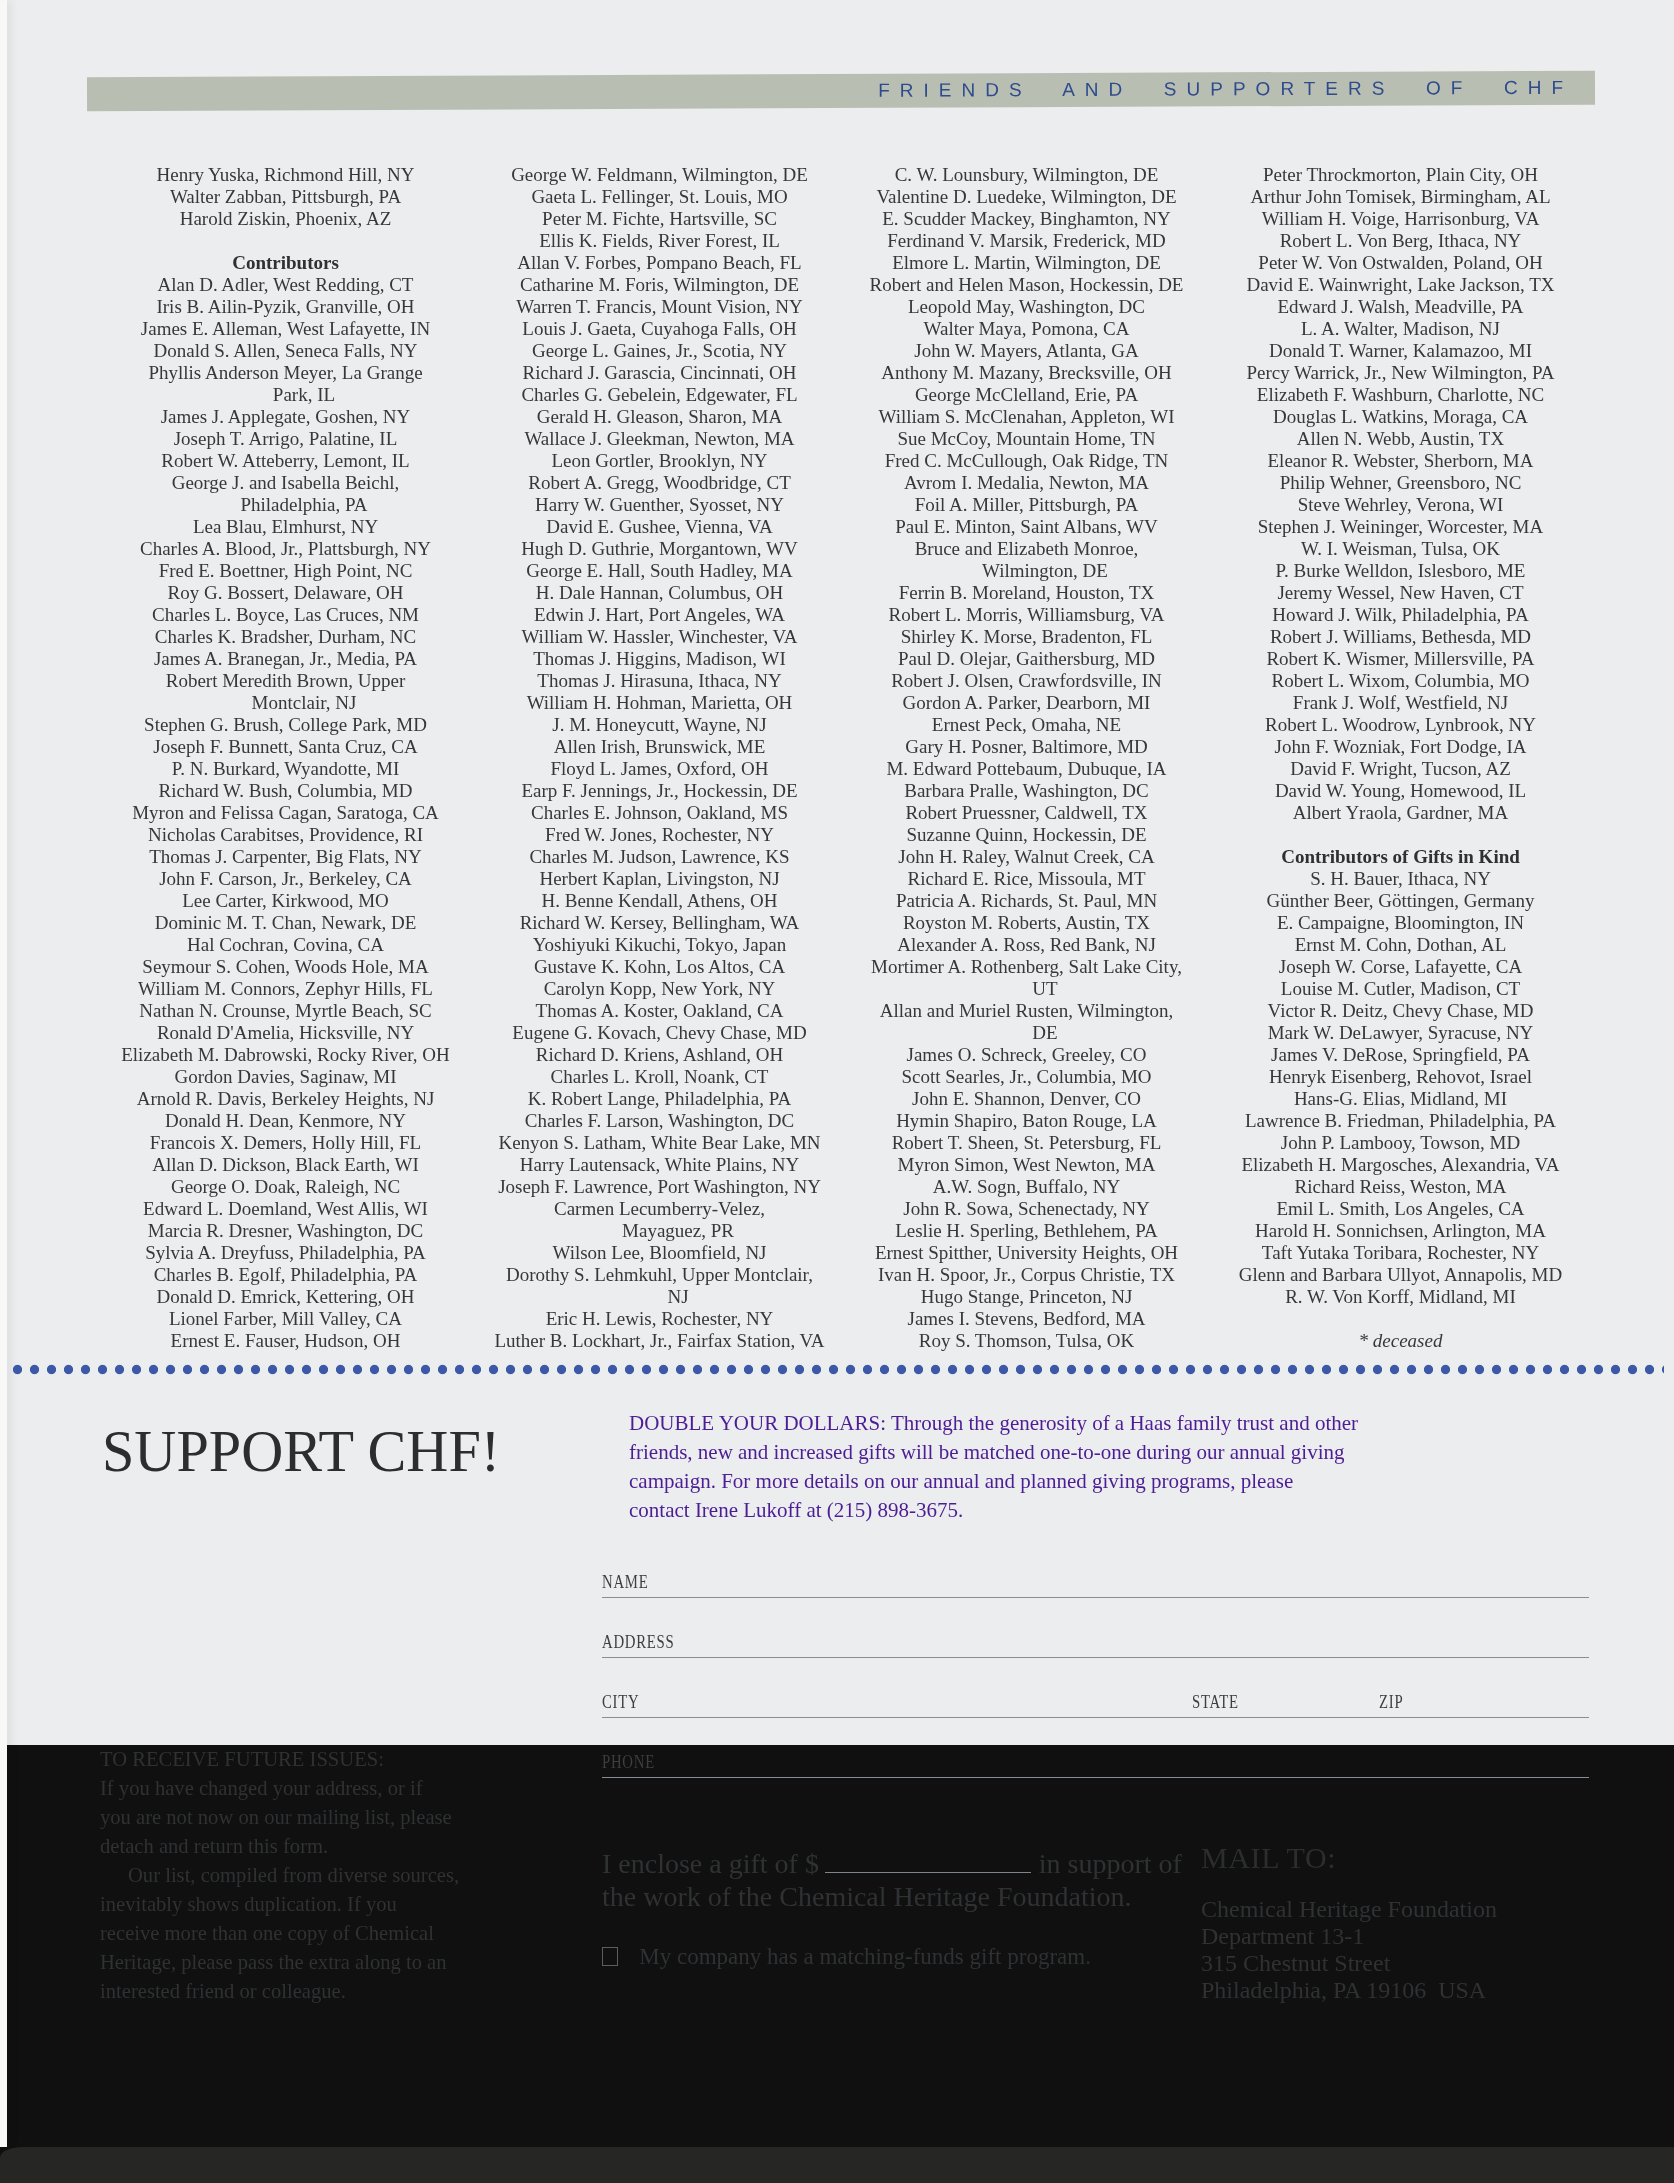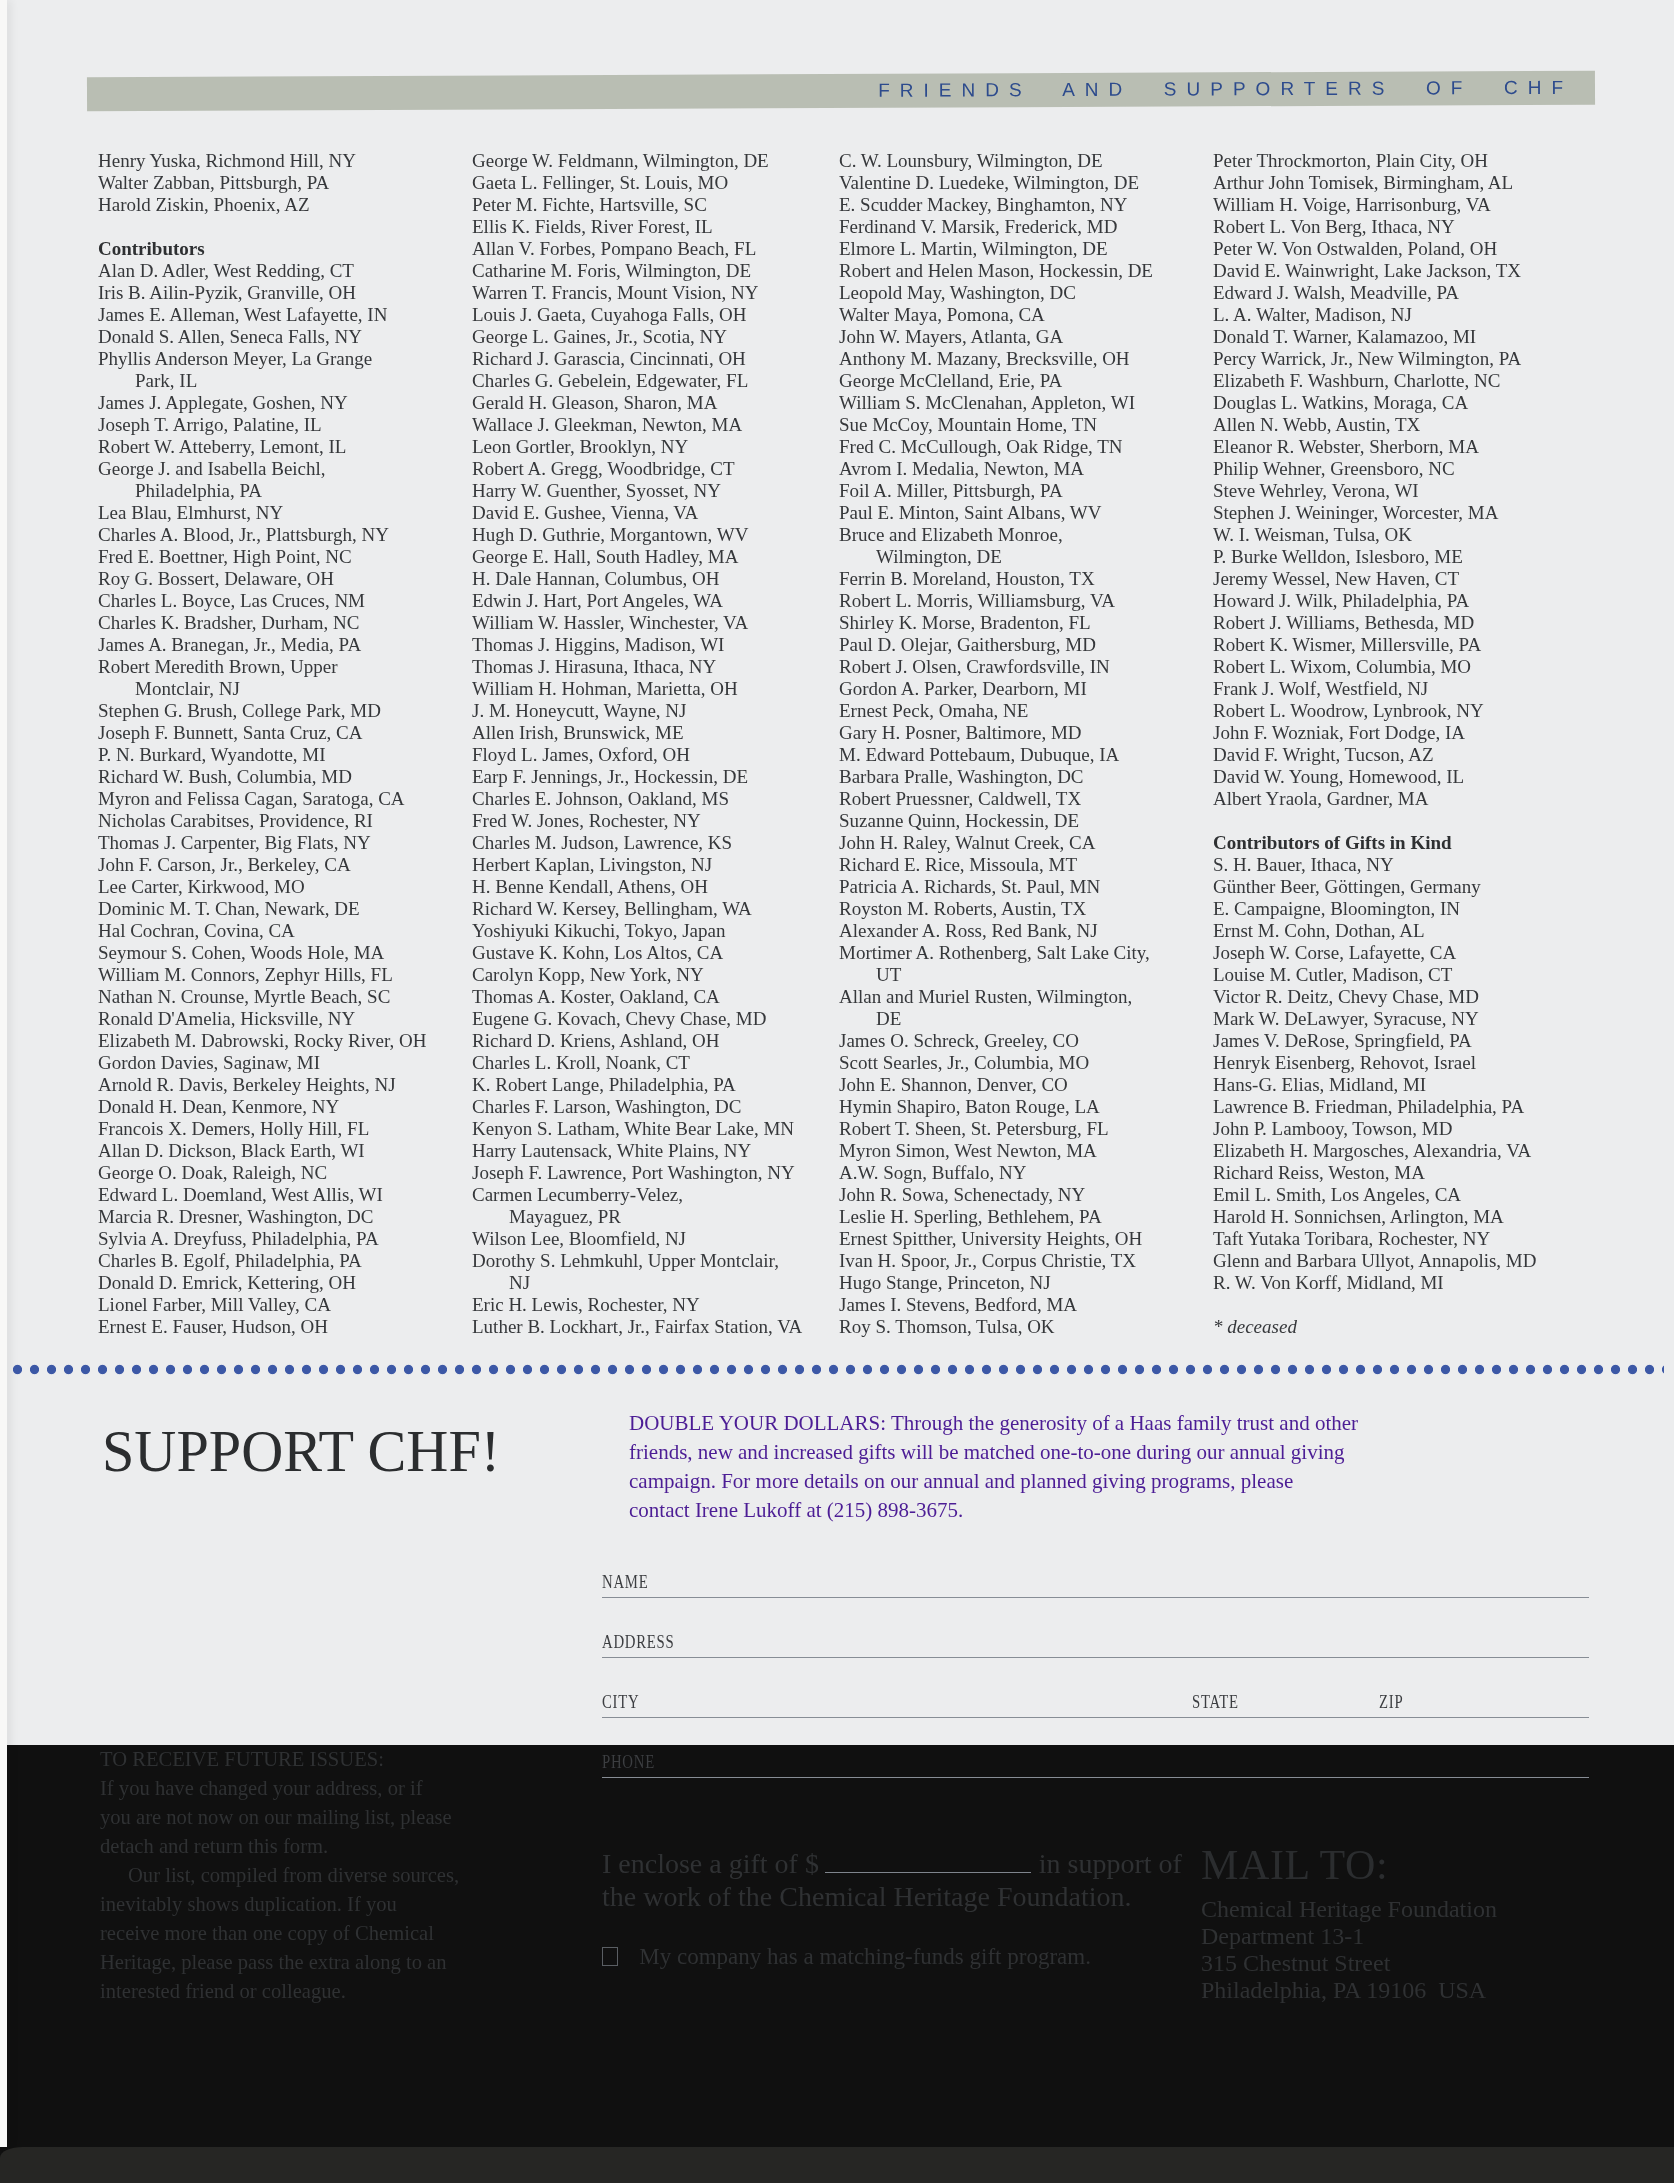--- a/index.html
+++ b/index.html
@@ -26,21 +26,21 @@
     transform:rotate(-0.25deg);
     display:flex; align-items:center; justify-content:flex-end;
     padding-right:22px; box-sizing:border-box;
   }
   .banner span {
     font-family:"Liberation Sans","DejaVu Sans",sans-serif;
     font-size:19px; color:#2d4b8d; letter-spacing:10px; word-spacing:16.3px;
     font-weight:500; white-space:nowrap;
   }
   .columns { position:absolute; left:0; top:150px; width:1674px; height:1186px; }
-  .col { position:absolute; top:0; width:375px; }
+  .col { position:absolute; top:14px; width:375px;text-align:center; }
   .col-1 { left:98px; }
   .col-2 { left:472px; }
   .col-3 { left:839px; }
   .col-4 { left:1213px; }
   .line {
     height:22px; line-height:22px; font-size:19px;
     color:#36383b; white-space:pre;
   }
   .line.c { padding-left:37px; }
   .line.h { font-weight:bold; color:#2e3032; }
@@ -72,21 +72,21 @@
   .gift-underline {
     display:inline-block; width:206px; height:20px;
     border-bottom:1.5px solid #7f858d; margin:0 8.1px 0 5.8px; vertical-align:baseline;
   }
   .matching { position:absolute; left:602px; top:1944px; font-size:23px; color:#2f3133; white-space:nowrap; }
   .checkbox {
     display:inline-block; width:16.3px; height:18.6px; box-sizing:border-box;
     border:1.5px solid #5a5e63; margin-right:21px; vertical-align:-1.7px; background:transparent;
   }
   .mailto-h {
-    position:absolute; left:1201px; top:1841px; font-size:42px; color:#2b2d2f;
+    position:absolute; left:1201px; top:1841px; font-size:30px; color:#2b2d2f;
     letter-spacing:0.6px; white-space:nowrap;
   }
   .mailto-a { position:absolute; left:1201px; top:1896px; }
   .mailto-a .line { font-size:24px; line-height:27px; height:27px; color:#2f3133; }
 </style>
 </head>
 <body>
 
 <div class="page">
 

